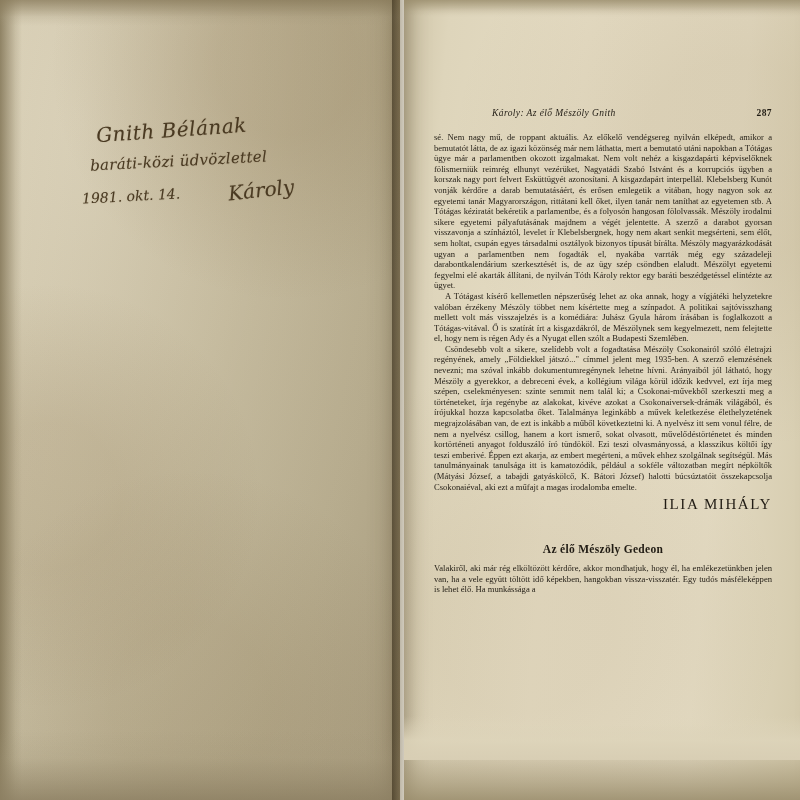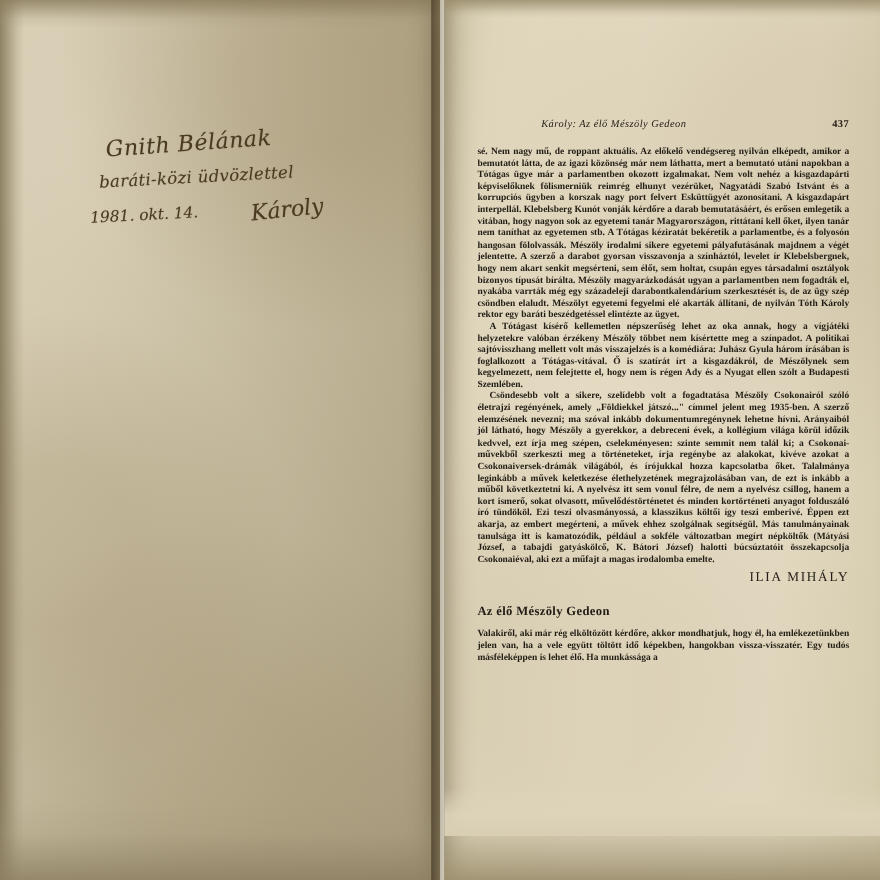--- a/index.html
+++ b/index.html
@@ -164,35 +164,35 @@
     font-style: normal;
     font-weight: bold;
   }
   p.body {
     margin: 0;
     font-size: 8.6px;
     line-height: 10.6px;
     text-align: justify;
     text-indent: 11px;
     hyphens: auto;
-    font-weight: bold;
     -webkit-hyphens: auto;
   }
   p.body.first { text-indent: 0; }
   .byline {
     margin: 4px 0 0 0;
-    font-size: 12px;
+    font-size: 15px;
     text-align: right;
     letter-spacing: 1.6px;
     font-variant: small-caps;
   }
   .article-title {
-    margin: 18px 0 8px 0;
+    margin: 30px 0 8px 0;
     font-size: 11.5px;
     font-weight: bold;
+    text-align: center;
     letter-spacing: 0.3px;
   }
   .fade-bottom {
     position: absolute;
     left: 404px;
     top: 716px;
     width: 396px;
     height: 44px;
     background: linear-gradient(180deg, rgba(227,218,194,0) 0%, rgba(222,213,187,0.85) 55%, rgba(216,206,180,1) 100%);
     pointer-events: none;
@@ -214,22 +214,22 @@
   <div class="handwriting hw-signature">Károly</div>
 
   <div class="gutter"></div>
 
   <div class="leaf-right"></div>
   <div class="edge-top-right"></div>
   <div class="edge-bottom-right"></div>
 
   <div class="text-col">
     <div class="running-head">
-      <span class="rh-title">Károly: Az élő Mészöly Gedeon</span>
-      <span class="rh-page">437</span>
+      <span class="rh-title">Károly: Az élő Mészöly Gnith</span>
+      <span class="rh-page">287</span>
     </div>
 
     <p class="body first">sé. Nem nagy mű, de roppant aktuális. Az előkelő vendégsereg nyilván elképedt, amikor a bemutatót látta, de az igazi közönség már nem láthatta, mert a bemutató utáni napokban a Tótágas ügye már a parlamentben okozott izgalmakat. Nem volt nehéz a kisgazdapárti képviselőknek fölismerniük reimrég elhunyt vezérüket, Nagyatádi Szabó Istvánt és a korrupciós ügyben a korszak nagy port felvert Esküttügyét azonosítani. A kisgazdapárt interpellál. Klebelsberg Kunót vonják kérdőre a darab bemutatásáért, és erősen emlegetik a vitában, hogy nagyon sok az egyetemi tanár Magyarországon, rittátani kell őket, ilyen tanár nem taníthat az egyetemen stb. A Tótágas kéziratát bekéretik a parlamentbe, és a folyosón hangosan fölolvassák. Mészöly irodalmi sikere egyetemi pályafutásának majdnem a végét jelentette. A szerző a darabot gyorsan visszavonja a színháztól, levelet ír Klebelsbergnek, hogy nem akart senkit megsérteni, sem élőt, sem holtat, csupán egyes társadalmi osztályok bizonyos típusát bírálta. Mészöly magyarázkodását ugyan a parlamentben nem fogadták el, nyakába varrták még egy századeleji darabontkalendárium szerkesztését is, de az ügy szép csöndben elaludt. Mészölyt egyetemi fegyelmi elé akarták állítani, de nyilván Tóth Károly rektor egy baráti beszédgetéssel elintézte az ügyet.</p>
     <p class="body">A Tótágast kísérő kellemetlen népszerűség lehet az oka annak, hogy a vígjátéki helyzetekre valóban érzékeny Mészöly többet nem kísértette meg a színpadot. A politikai sajtóvisszhang mellett volt más visszajelzés is a komédiára: Juhász Gyula három írásában is foglalkozott a Tótágas-vitával. Ő is szatírát írt a kisgazdákról, de Mészölynek sem kegyelmezett, nem felejtette el, hogy nem is régen Ady és a Nyugat ellen szólt a Budapesti Szemlében.</p>
     <p class="body">Csöndesebb volt a sikere, szelídebb volt a fogadtatása Mészöly Csokonairól szóló életrajzi regényének, amely „Földiekkel játszó..." címmel jelent meg 1935-ben. A szerző elemzésének nevezni; ma szóval inkább dokumentumregénynek lehetne hívni. Arányaiból jól látható, hogy Mészöly a gyerekkor, a debreceni évek, a kollégium világa körül időzik kedvvel, ezt írja meg szépen, cselekményesen: szinte semmit nem talál ki; a Csokonai-művekből szerkeszti meg a történeteket, írja regénybe az alakokat, kivéve azokat a Csokonaiversek-drámák világából, és írójukkal hozza kapcsolatba őket. Talalmánya leginkább a művek keletkezése élethelyzetének megrajzolásában van, de ezt is inkább a műből következtetni ki. A nyelvész itt sem vonul félre, de nem a nyelvész csillog, hanem a kort ismerő, sokat olvasott, művelődéstörténetet és minden kortörténeti anyagot folduszáló író tündököl. Ezi teszi olvasmányossá, a klasszikus költői így teszi emberivé. Éppen ezt akarja, az embert megérteni, a művek ehhez szolgálnak segítségül. Más tanulmányainak tanulsága itt is kamatozódik, például a sokféle változatban megírt népköltők (Mátyási József, a tabajdi gatyáskölcő, K. Bátori József) halotti búcsúztatóit összekapcsolja Csokonaiéval, aki ezt a műfajt a magas irodalomba emelte.</p>
 
     <p class="byline">ILIA MIHÁLY</p>
 
     <h2 class="article-title">Az élő Mészöly Gedeon</h2>
 

